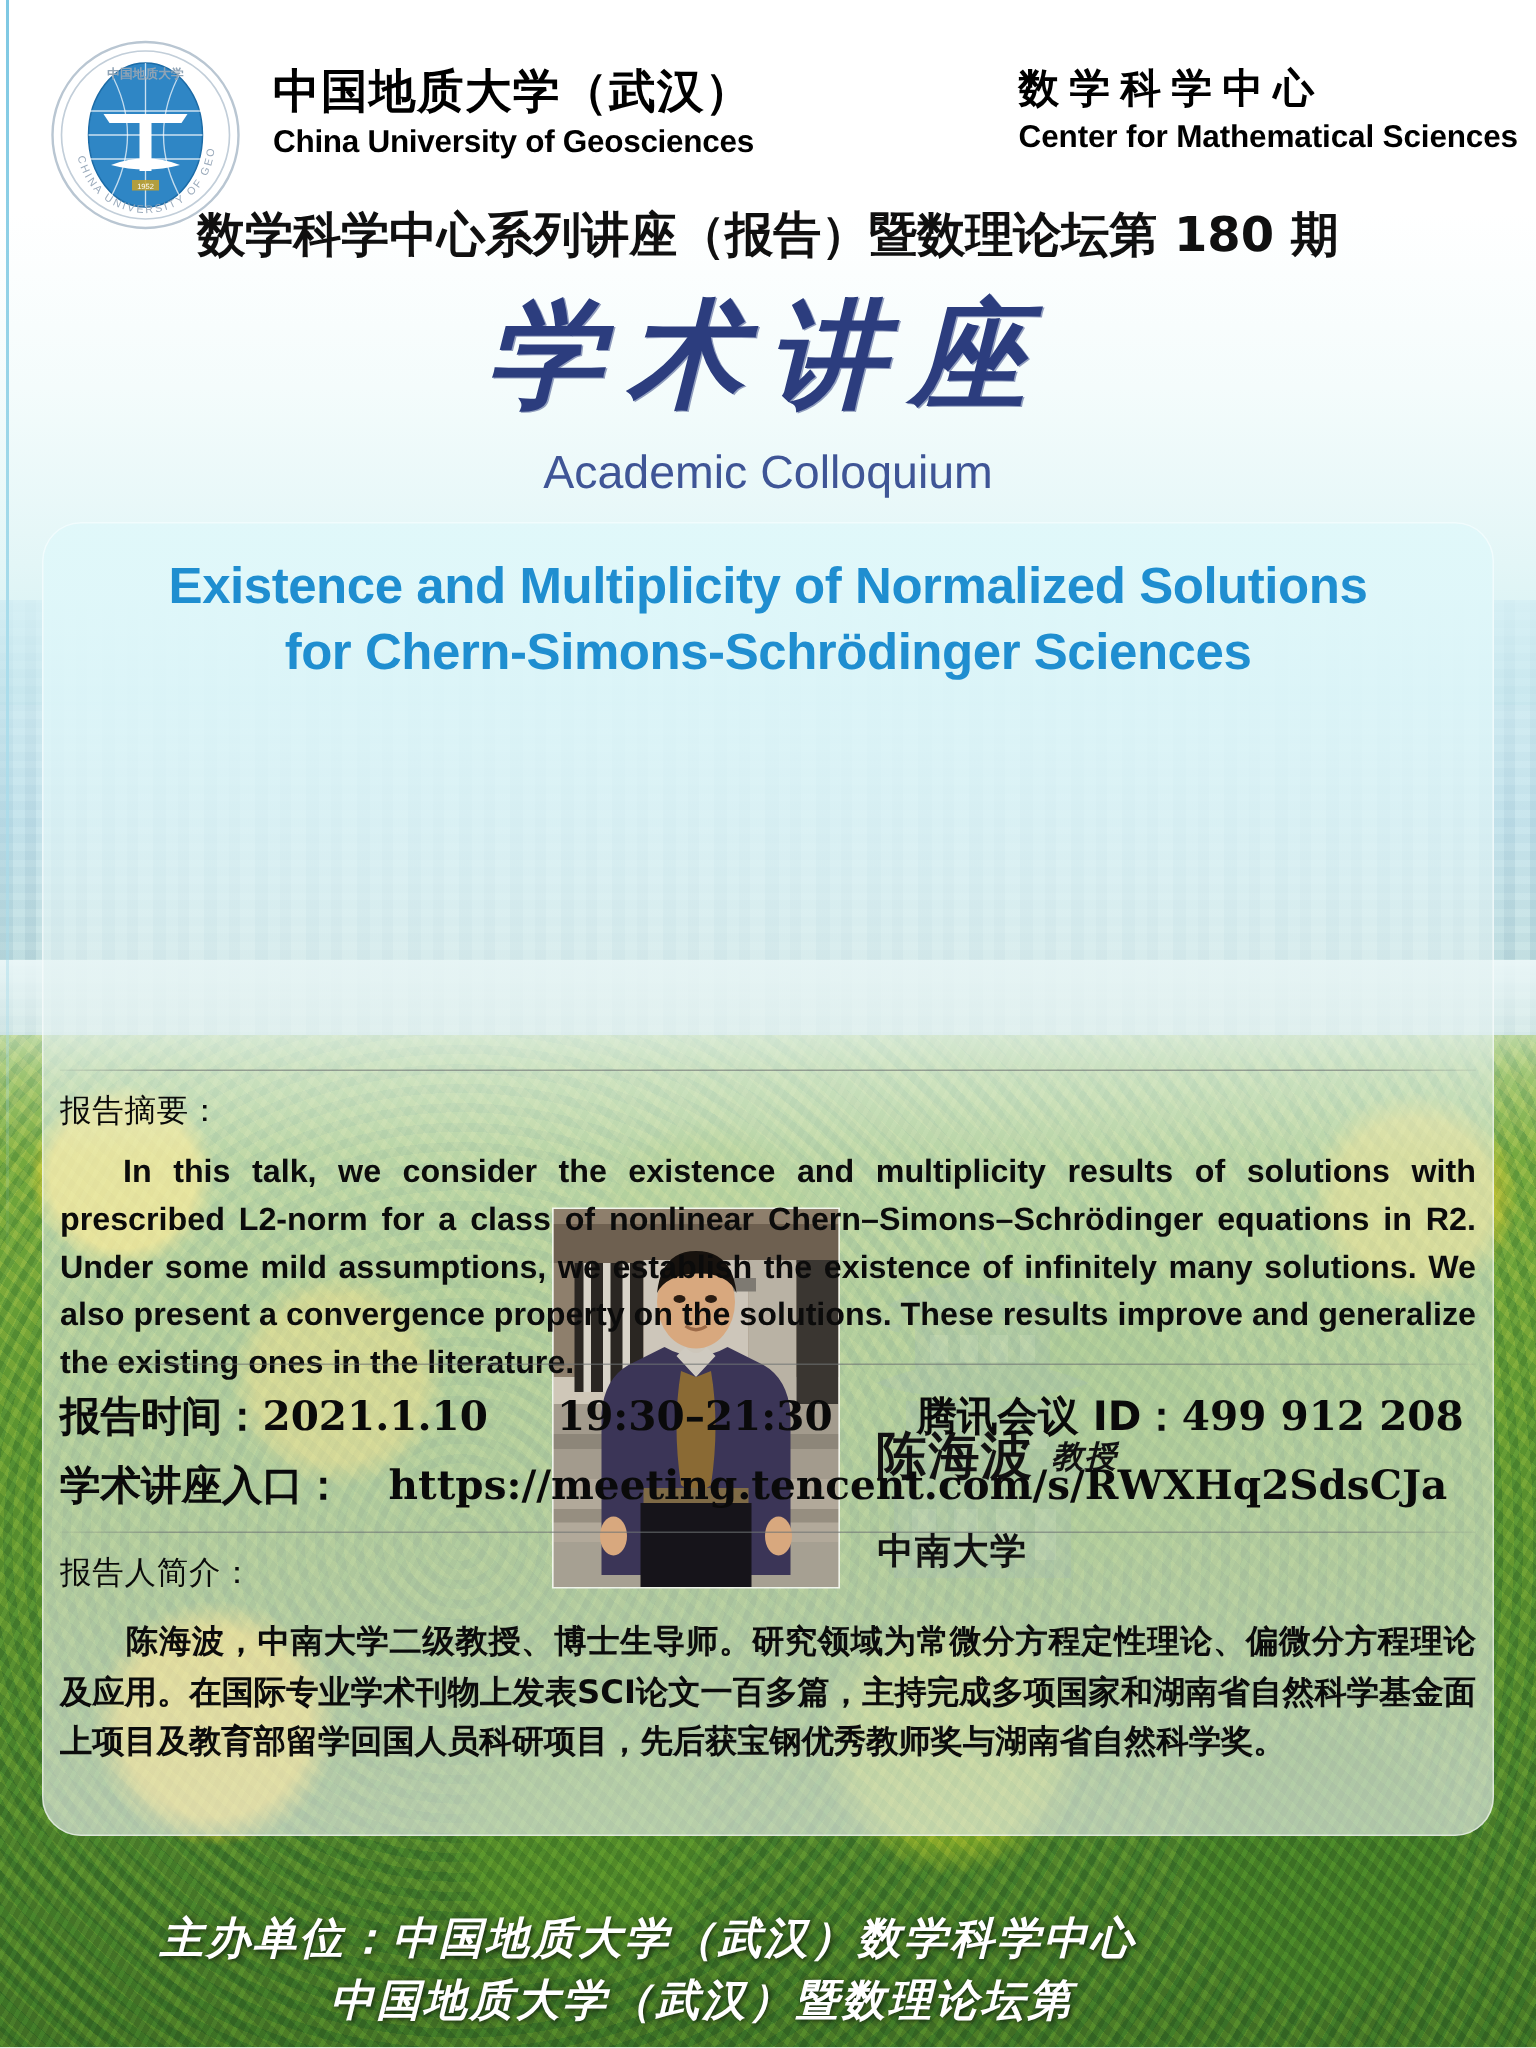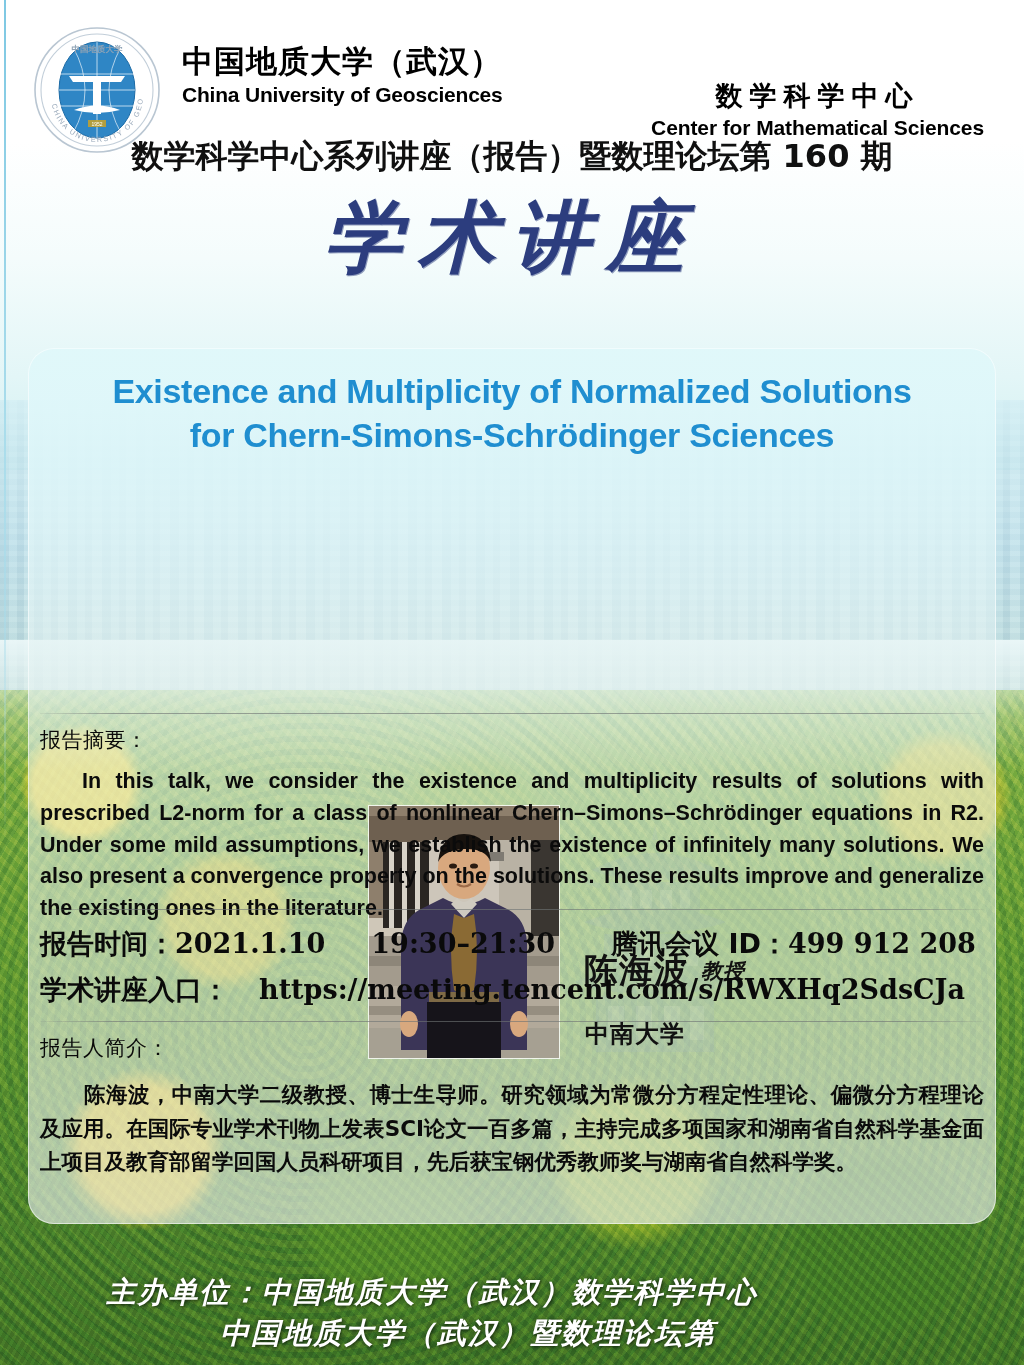--- a/index.html
+++ b/index.html
@@ -83,21 +83,21 @@
     font-size:31px; font-weight:bold; color:#000; letter-spacing:1px;
     font-family:"DejaVu Sans","Liberation Sans",sans-serif;
     line-height:1.15;
   }
   .univ-en {
     font-size:21px; font-weight:bold; color:#000; letter-spacing:-0.2px;
     margin-top:3px;
     font-family:"Liberation Sans",sans-serif;
   }
 
-  .center-block { position:absolute; right:40px; top:44px; text-align:center;margin-top:36px; }
+  .center-block { position:absolute; right:12px; top:44px; text-align:left; }
   .center-cn {
     font-size:27px; font-weight:bold; color:#000; letter-spacing:7px;
     font-family:"DejaVu Sans","Liberation Sans",sans-serif;
     line-height:1.2;
   }
   .center-en {
     font-size:21px; font-weight:bold; color:#000; margin-top:4px; letter-spacing:-0.1px;
     font-family:"Liberation Sans",sans-serif;
   }
 
@@ -275,23 +275,24 @@
   <div class="univ-block">
     <div class="univ-cn">中国地质大学（武汉）</div>
     <div class="univ-en">China University of Geosciences</div>
   </div>
 
   <div class="center-block">
     <div class="center-cn">数学科学中心</div>
     <div class="center-en">Center for Mathematical Sciences</div>
   </div>
 
-  <div class="series-title">数学科学中心系列讲座（报告）暨数理论坛第 160 期</div>
+  <div class="series-title">数学科学中心系列讲座（报告）暨数理论坛第 180 期</div>
 
   <div class="calli">学术讲座</div>
+  <div class="calli-en">Academic Colloquium</div>
 
   <div class="card">
 
     <div class="talk-title">
       <span>Existence and Multiplicity of Normalized Solutions</span><br>
       <span>for Chern-Simons-Schrödinger Sciences</span>
     </div>
 
     <div class="pagoda">
       <svg width="230" height="240" viewBox="0 0 230 240">

